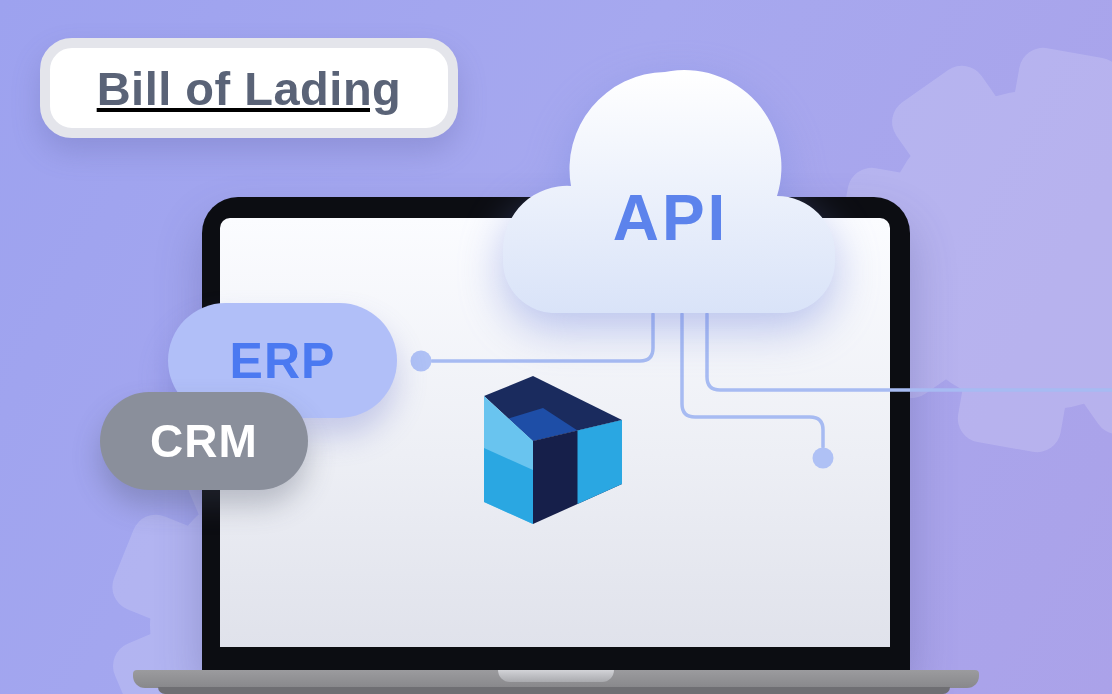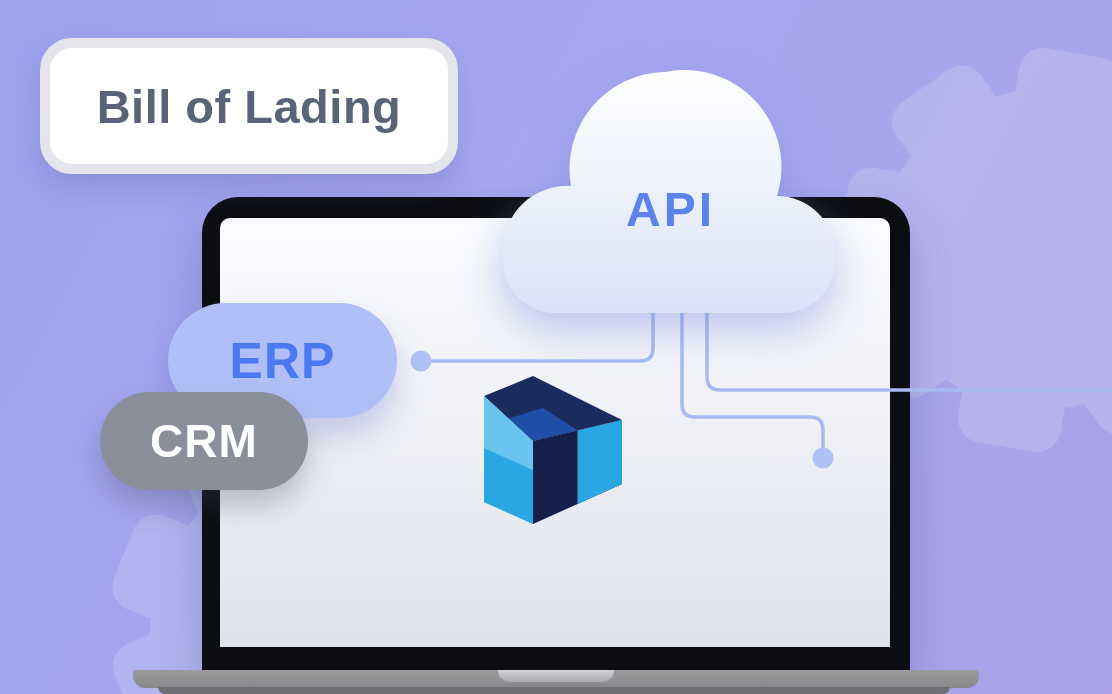--- a/index.html
+++ b/index.html
@@ -48,21 +48,21 @@
   #connectors{position:absolute;left:0;top:0;z-index:4;pointer-events:none;}
   
   #cube{position:absolute;left:483px;top:376px;z-index:4;}
   
   #cloud{
     position:absolute;left:503px;top:66px;width:335px;height:247px;z-index:5;
     filter:drop-shadow(0 16px 22px rgba(110,130,220,0.45));
   }
   #cloud-label{
     position:absolute;left:503px;top:186px;width:335px;z-index:6;
-    text-align:center;font-size:48px;font-weight:bold;letter-spacing:3px;
+    text-align:center;font-size:64px;font-weight:bold;letter-spacing:3px;
     color:#5C83EC;line-height:1;
   }
   
   .pill{
     position:absolute;display:flex;align-items:center;justify-content:center;
     font-weight:bold;letter-spacing:1px;
   }
   #erp-badge{
     left:168px;top:303px;width:229px;height:115px;border-radius:58px;z-index:5;
     background:#B1BFF8;color:#4B79F1;font-size:50px;
@@ -73,24 +73,25 @@
     background:#8A8F9B;color:#FFFFFF;font-size:46px;
     box-shadow:0 16px 28px rgba(70,75,95,0.30);
   }
   #tms-badge{
     left:698px;top:483px;width:252px;height:114px;border-radius:57px;z-index:6;
     background:#D3F6E4;color:#2E9065;font-size:52px;
     box-shadow:0 18px 30px rgba(80,140,115,0.28);
   }
   
   #title-badge{
-    position:absolute;left:40px;top:38px;width:418px;height:136px;z-index:7;
+    position:absolute;left:40px;top:38px;width:418px;height:100px;z-index:7;
     box-sizing:border-box;border:10px solid #E4E5EB;border-radius:32px;
     background:#FFFFFF;display:flex;align-items:center;justify-content:center;
     box-shadow:0 14px 28px rgba(95,98,160,0.28);
+    text-decoration:underline;
   }
   #title-badge .label{
     font-size:47px;font-weight:bold;color:#5A6377;letter-spacing:0.5px;
   }
 </style>
 </head>
 <body>
 
 <div id="canvas">
 

